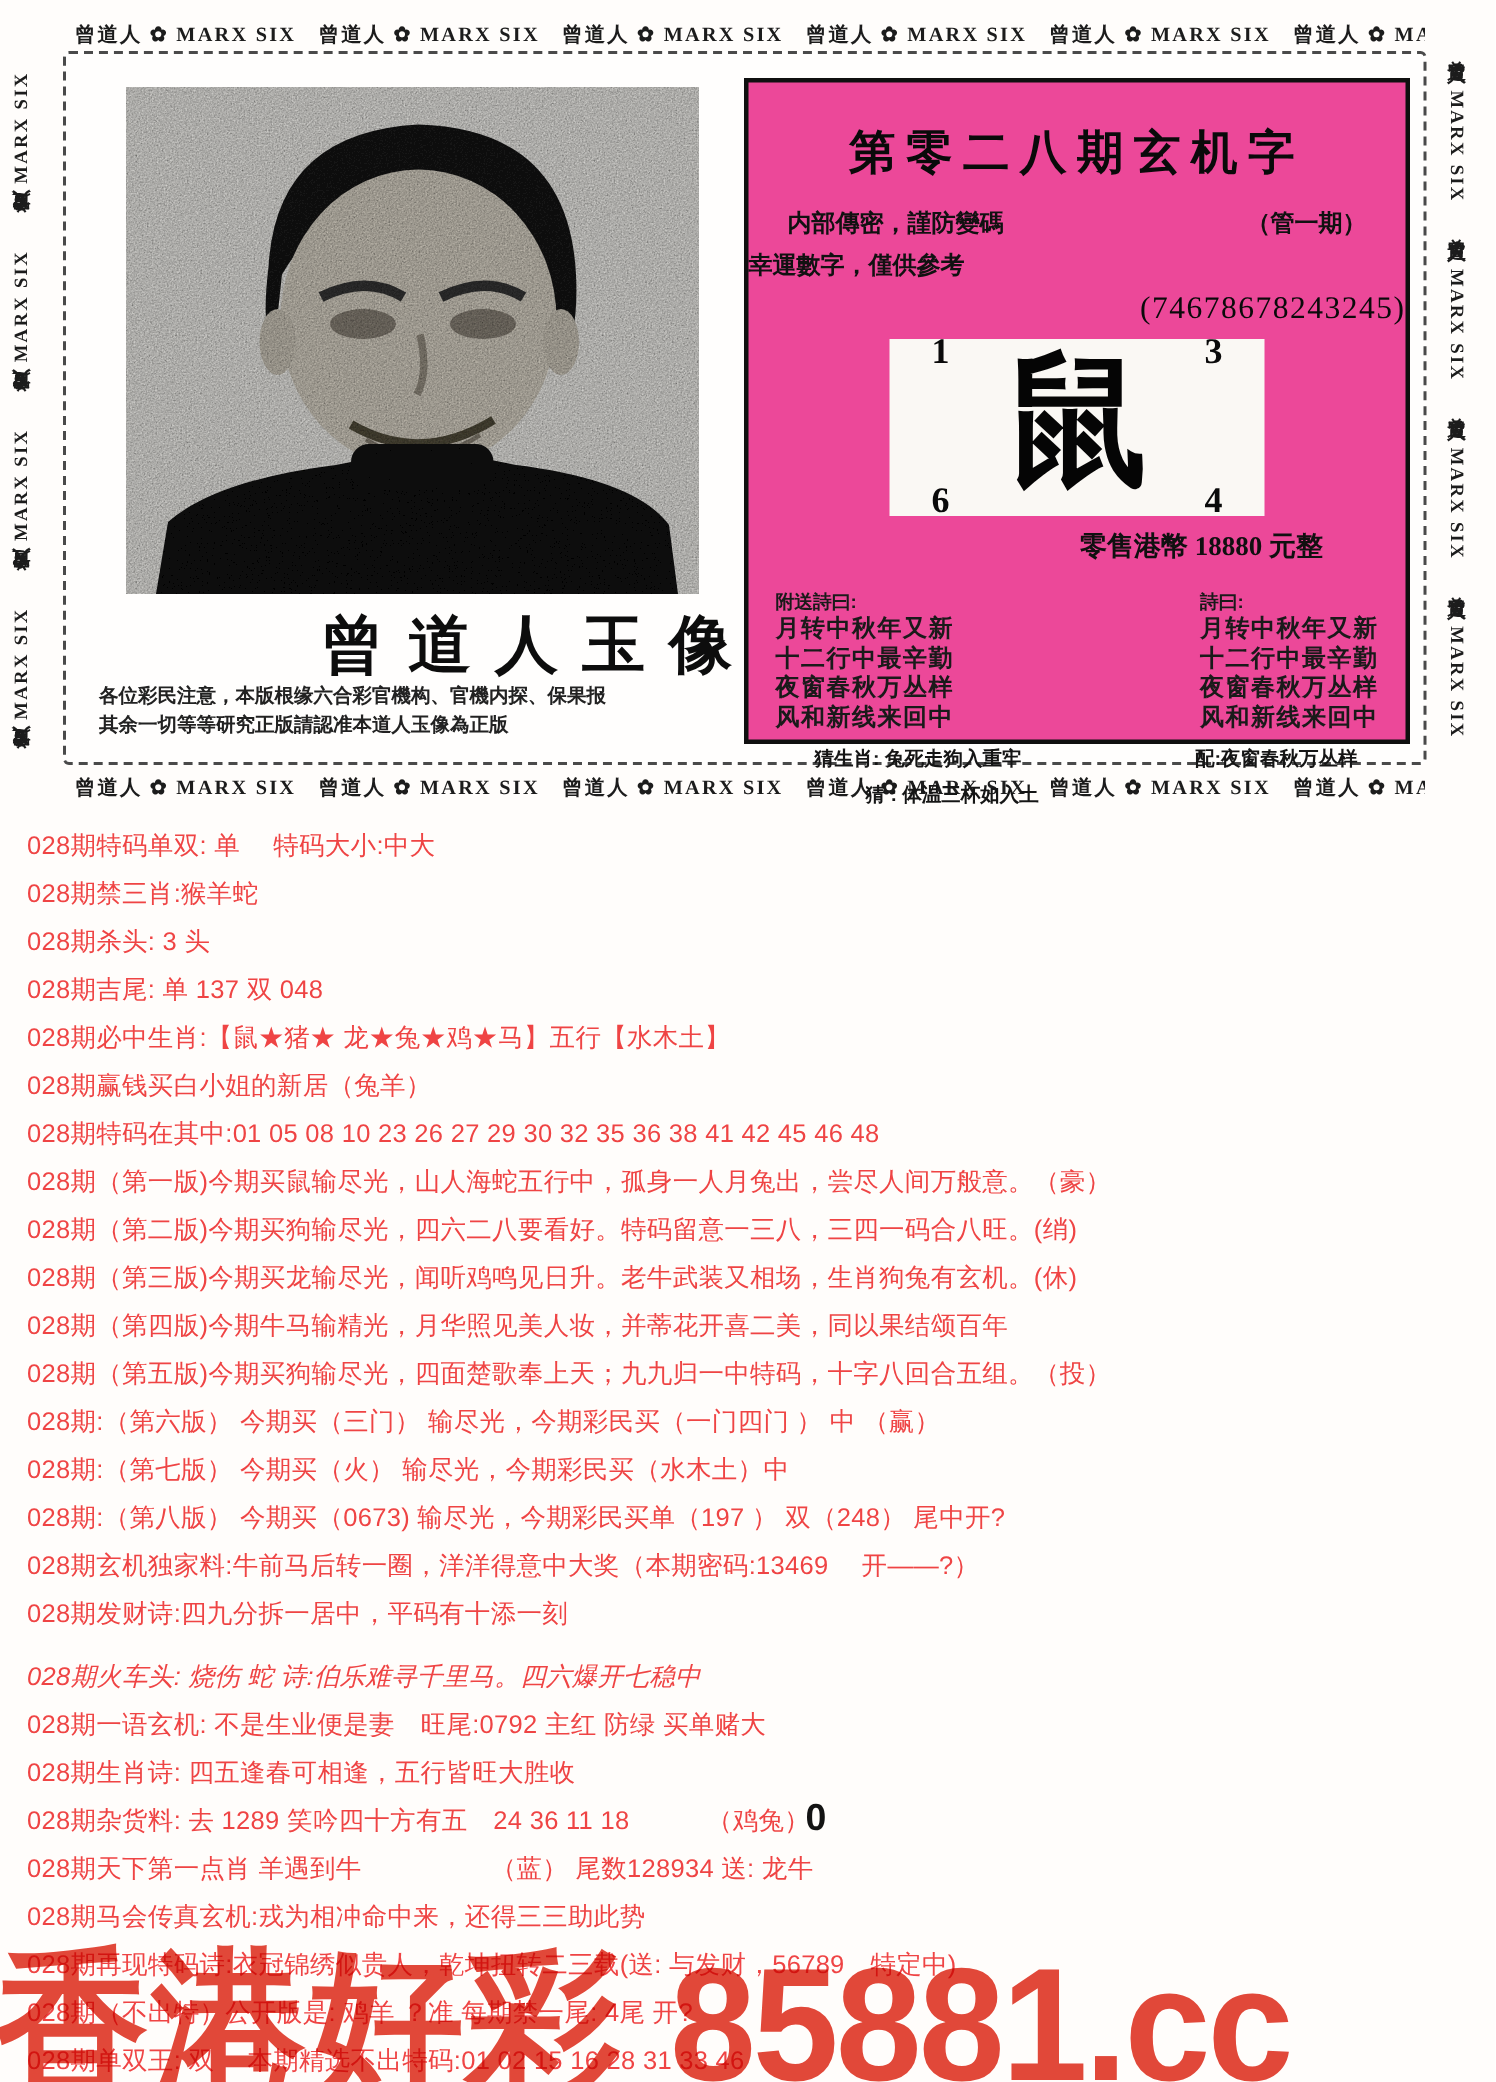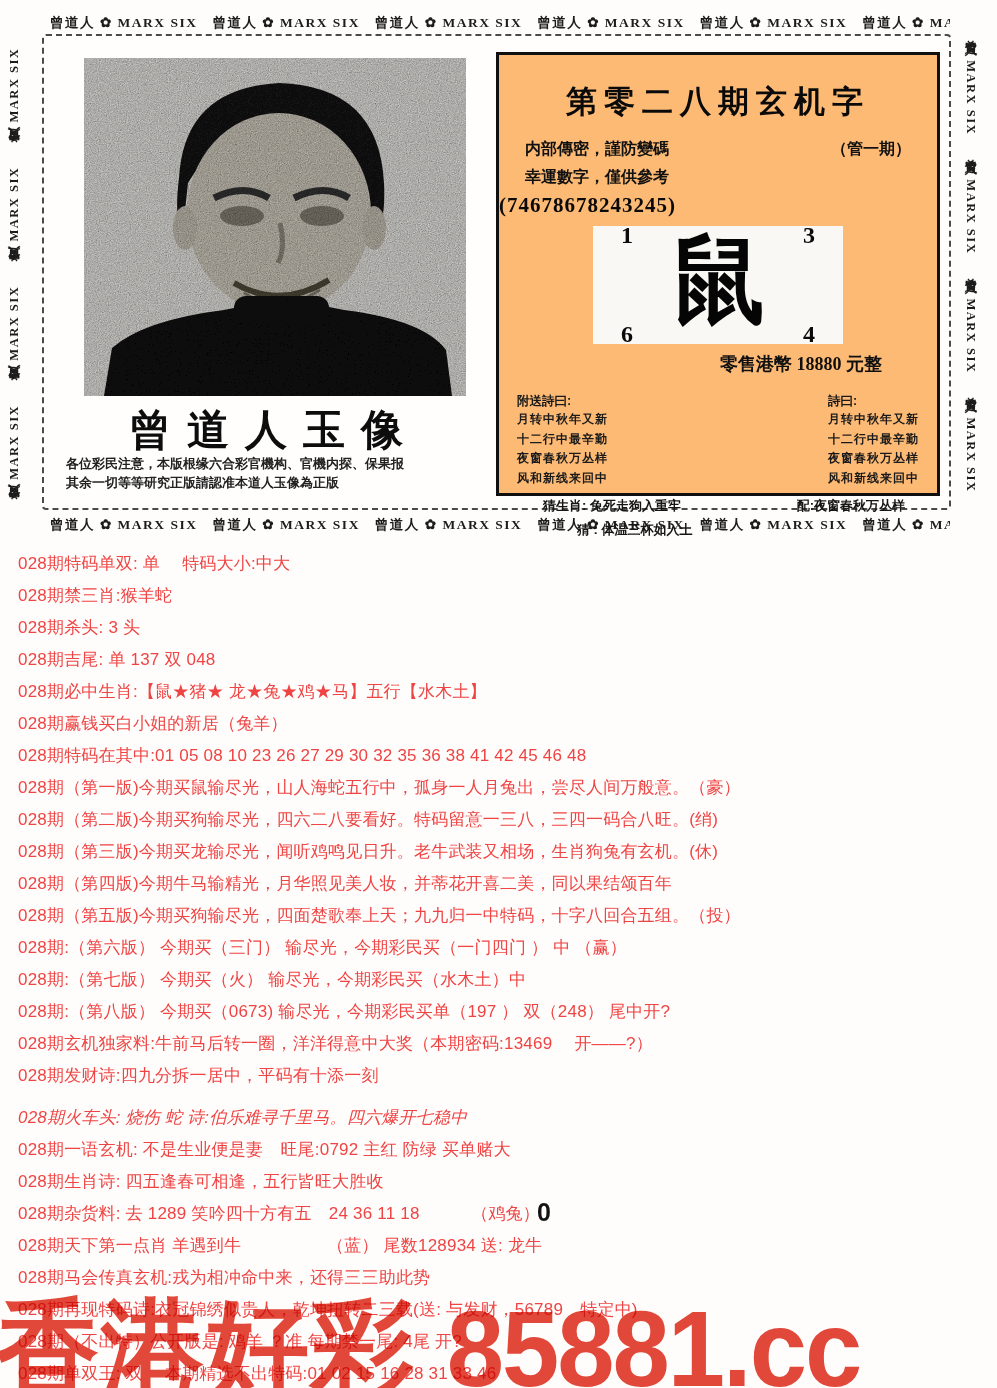--- a/index.html
+++ b/index.html
@@ -14,48 +14,48 @@
   .v-border{position:absolute;top:30px;height:480px;writing-mode:vertical-rl;
             font-family:"Liberation Serif",serif;font-size:12.5px;font-weight:bold;
             letter-spacing:1.5px;white-space:nowrap;color:#1c1c1c;overflow:hidden;}
   .v-border.left{left:6px;transform:rotate(180deg);}
   .v-border.right{left:962px;}
   
   .frame{position:absolute;left:42px;top:34px;width:905px;height:472px;
          border:2.5px dashed #4a4a4a;border-radius:4px;background:#fffefd;}
   
   .portrait{position:absolute;left:40px;top:22px;width:382px;height:338px;}
-  .caption{position:absolute;left:0px;top:366px;width:460px;text-align:center;
+  .caption{position:absolute;left:0px;top:366px;width:460px;text-align:right;
            font-family:"Liberation Serif",serif;font-size:42px;font-weight:bold;
            letter-spacing:16px;color:#0d0d0d;}
   .notes{position:absolute;left:22px;top:418px;width:450px;font-size:13px;
          line-height:19px;color:#222;font-weight:bold;}
   
   .info-box{position:absolute;left:452px;top:16px;width:438px;height:438px;
-            border:3px solid #101010;background:#fdba74;}
+            border:3px solid #101010;background:#ec4899;}
   .ib-title{margin-top:26px;text-align:center;font-family:"Liberation Serif",serif;
             font-size:31px;font-weight:bold;letter-spacing:7px;color:#0a0a0a;}
   .ib-row{display:flex;justify-content:space-between;padding:0 26px;margin-top:16px;
           font-size:16px;font-weight:bold;color:#111;}
-  .ib-line2{padding-left:26px;margin-top:7px;font-size:16px;font-weight:bold;color:#111;}
-  .ib-code{text-align:left;margin-top:5px;font-family:"Liberation Serif",serif;
-           font-size:21px;font-weight:bold;letter-spacing:1px;color:#0a0a0a;}
+  .ib-line2{margin-top:7px;font-size:16px;font-weight:bold;color:#111;}
+  .ib-code{text-align:right;margin-top:5px;font-family:"Liberation Serif",serif;
+           font-size:21px;font-weight:normal;letter-spacing:1px;color:#0a0a0a;}
   .zodiac{position:relative;width:250px;height:118px;margin:8px auto 0 auto;background:#faf8f4;}
   .zchar{position:absolute;left:50%;top:50%;transform:translate(-50%,-52%);
          font-family:"Liberation Serif",serif;font-size:96px;font-weight:bold;color:#050505;}
   .znum{position:absolute;font-family:"Liberation Serif",serif;font-size:24px;
         font-weight:bold;color:#0a0a0a;}
   .znum.tl{left:28px;top:-4px;}  .znum.tr{right:28px;top:-4px;}
   .znum.bl{left:28px;bottom:-4px;} .znum.br{right:28px;bottom:-4px;}
   .ib-price{margin-top:8px;padding-right:55px;text-align:right;
             font-family:"Liberation Serif",serif;font-size:18px;font-weight:bold;color:#101010;}
   .poems{display:flex;justify-content:space-between;padding:0 18px;margin-top:16px;}
   .poem{display:flex;flex-direction:column;}
   .poem-label{font-size:12.5px;font-weight:bold;color:#1a1a1a;margin-right:6px;margin-top:1px;}
-  .poem-lines div{font-size:12px;font-weight:bold;line-height:19.5px;color:#1a1a1a;
+  .poem-lines div{font-size:16px;font-weight:bold;line-height:19.5px;color:#1a1a1a;
                   letter-spacing:1px;}
   .ib-bottom{display:flex;justify-content:space-between;padding:0 32px 0 44px;margin-top:9px;
              font-size:13px;font-weight:bold;color:#151515;}
   .ib-last{padding-left:78px;margin-top:6px;font-size:13px;font-weight:bold;color:#151515;}
   
   .lines{position:absolute;left:18px;top:548px;width:975px;}
   .tline{height:32px;line-height:32px;font-size:17px;letter-spacing:0.2px;
          white-space:nowrap;color:#ef4444;}
   .tline.gap{margin-top:10px;font-style:italic;}
   .stray{position:absolute;left:519px;top:650px;font-size:25px;font-weight:bold;color:#131313;}

